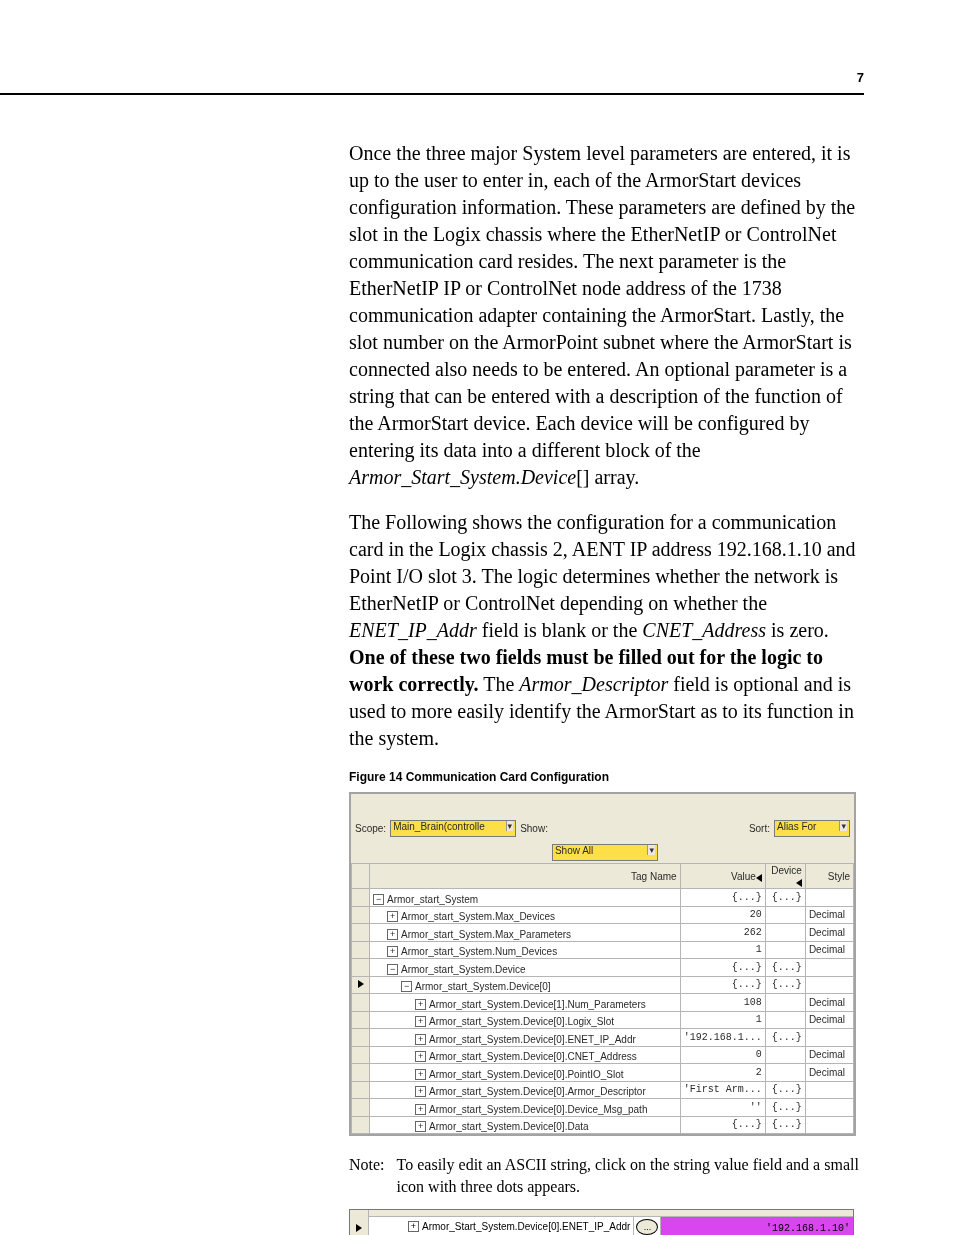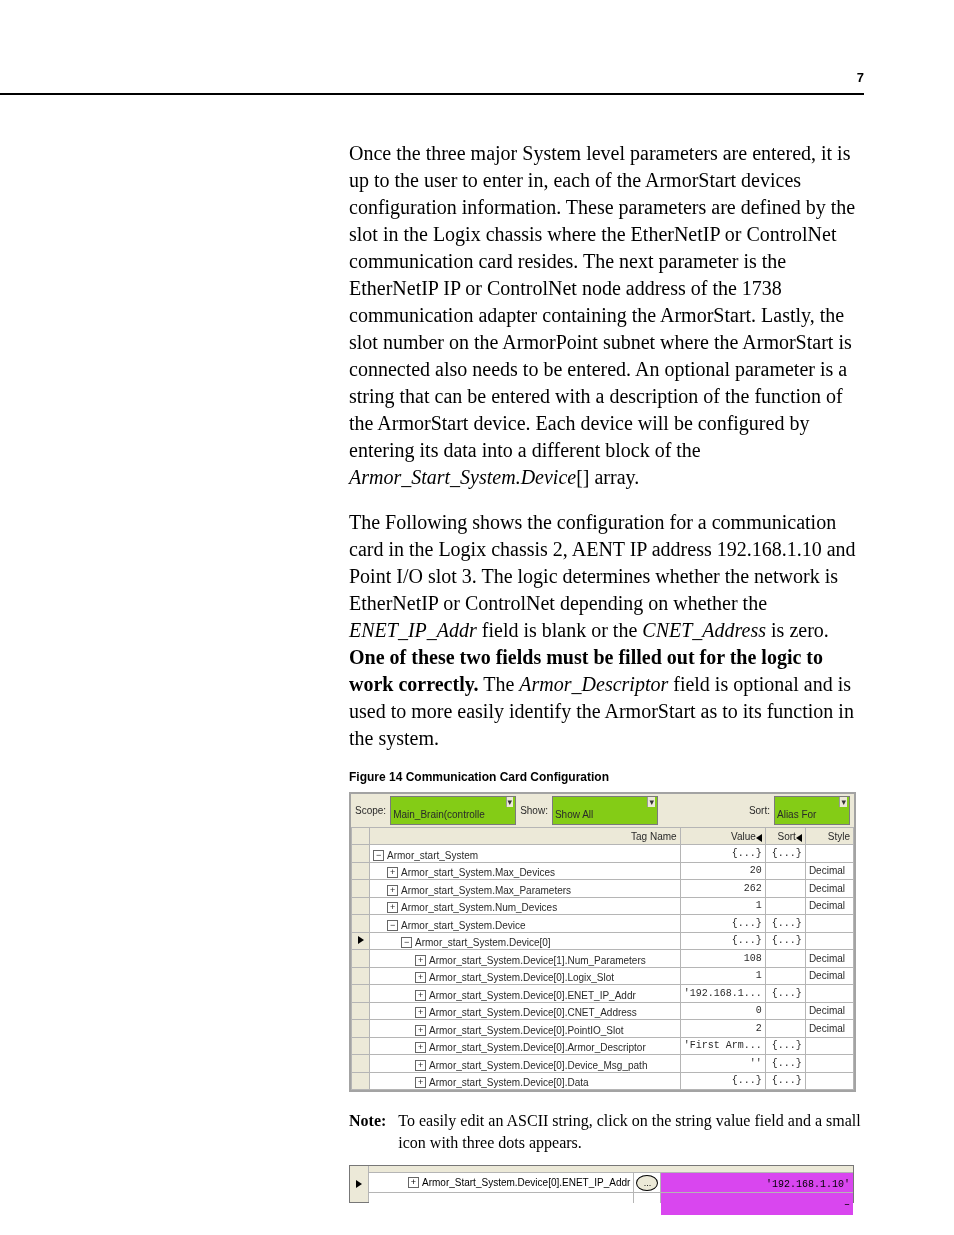--- a/index.html
+++ b/index.html
@@ -61,38 +61,38 @@
     display: flex;
     align-items: center;
     gap: 4px;
     padding: 2px 4px;
     background: #ece9d8;
   }
   .toolbar label { white-space: nowrap; }
   .combo {
     font: inherit;
     height: 15px;
-    background: #84cc16;
+    background: #fde047;
     border: 1px solid #7a7a7a;
-    padding: 12px 12px 0 2px;
+    padding: 0 12px 0 2px;
     position: relative;
   }
   .combo::after {
     content: "▾";
     position: absolute;
     right: 2px;
     top: 0;
     font-size: 9px;
     color: #333;
     background: #ece9d8;
     border-left: 1px solid #999;
     padding: 0 1px;
   }
   .combo.sc   { width: 110px; }
-  .combo.show { width: 90px; }
+  .combo.show { width: 90px; margin-top: 48px; }
   .combo.sort { width: 60px; }
   table.grid {
     border-collapse: collapse;
     width: 100%;
     background: #fff;
   }
   table.grid th, table.grid td {
     border: 1px solid #b5b5b5;
     padding: 1px 3px;
     height: 14px;
@@ -144,21 +144,21 @@
     float:right; margin-top:3px;
   }
   
   .note {
     display: flex;
     gap: 12px;
     font-size: 16px;
     line-height: 1.35;
     margin: 18px 0 12px 0;
   }
-  .note .label { font-weight: bold; }
+  .note .label { font-weight: normal; }
   
   .string-box {
     display: flex;
     border: 1px solid #777;
     font-family: Tahoma, Arial, sans-serif;
     font-size: 10px;
     background: #ece9d8;
     width: 503px;
   }
   .sb-left {
@@ -247,21 +247,21 @@
             <col class="name">
             <col class="val">
             <col class="frc">
             <col class="sty">
         </colgroup>
         <thead>
           <tr>
             <th class="rowhead"></th>
             <th>Tag Name</th>
             <th><span>Value</span><span class="arrow-l"></span></th>
-            <th><span>Sort</span><span class="arrow-l"></span></th>
+            <th><span>Device</span><span class="arrow-l"></span></th>
             <th>Style</th>
           </tr>
         </thead>
         <tbody id="grid-body">
             <tr>
               <td class="rowhead"></td>
               <td><span class="tree">
                   <span class="indent" style="width: 0px;"></span>
                   <span class="box">−</span>
                   <span>Armor_start_System</span>

